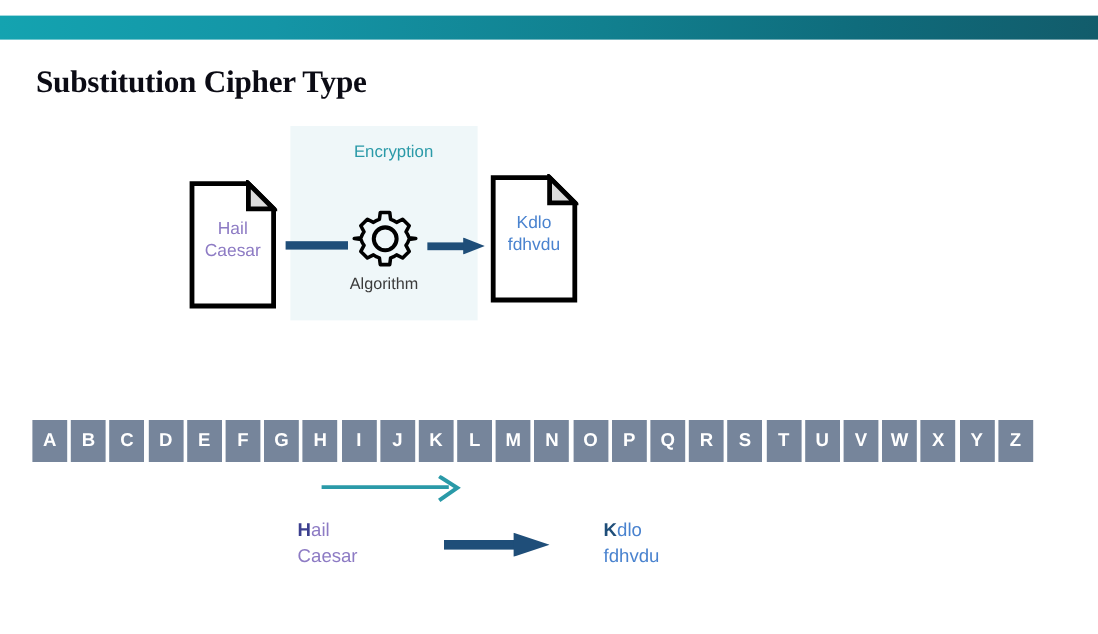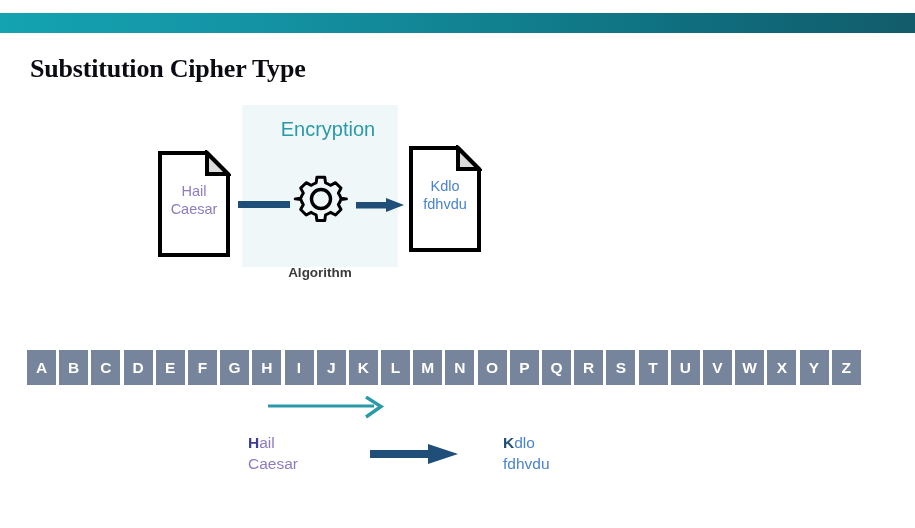--- a/index.html
+++ b/index.html
@@ -54,21 +54,21 @@
     width: 156px;
     height: 162px;
     background: #eff7f9;
   }
   .enc-label {
     position: absolute;
     left: 92px;
     top: 13px;
     width: 172px;
     text-align: center;
-    font-size: 20px;
+    font-size: 14px;
     color: #2a9aa8;
   }
 
   
   .doc {
     position: absolute;
     width: 74px;
     height: 108px;
     background: #ffffff;
   }
@@ -115,23 +115,22 @@
     width: 56px;
     height: 56px;
   }
   .algo-label {
     position: absolute;
     left: 92px;
     top: 124px;
     width: 156px;
     text-align: center;
     font-size: 13.5px;
-    font-weight: bold;
+    font-weight: normal;
     color: #3b3b3b;
-    margin-top: 36px;
   }
 
   
   .alphabet {
     position: absolute;
     left: 27px;
     top: 350px;
     display: flex;
     gap: 3.2px;
   }

